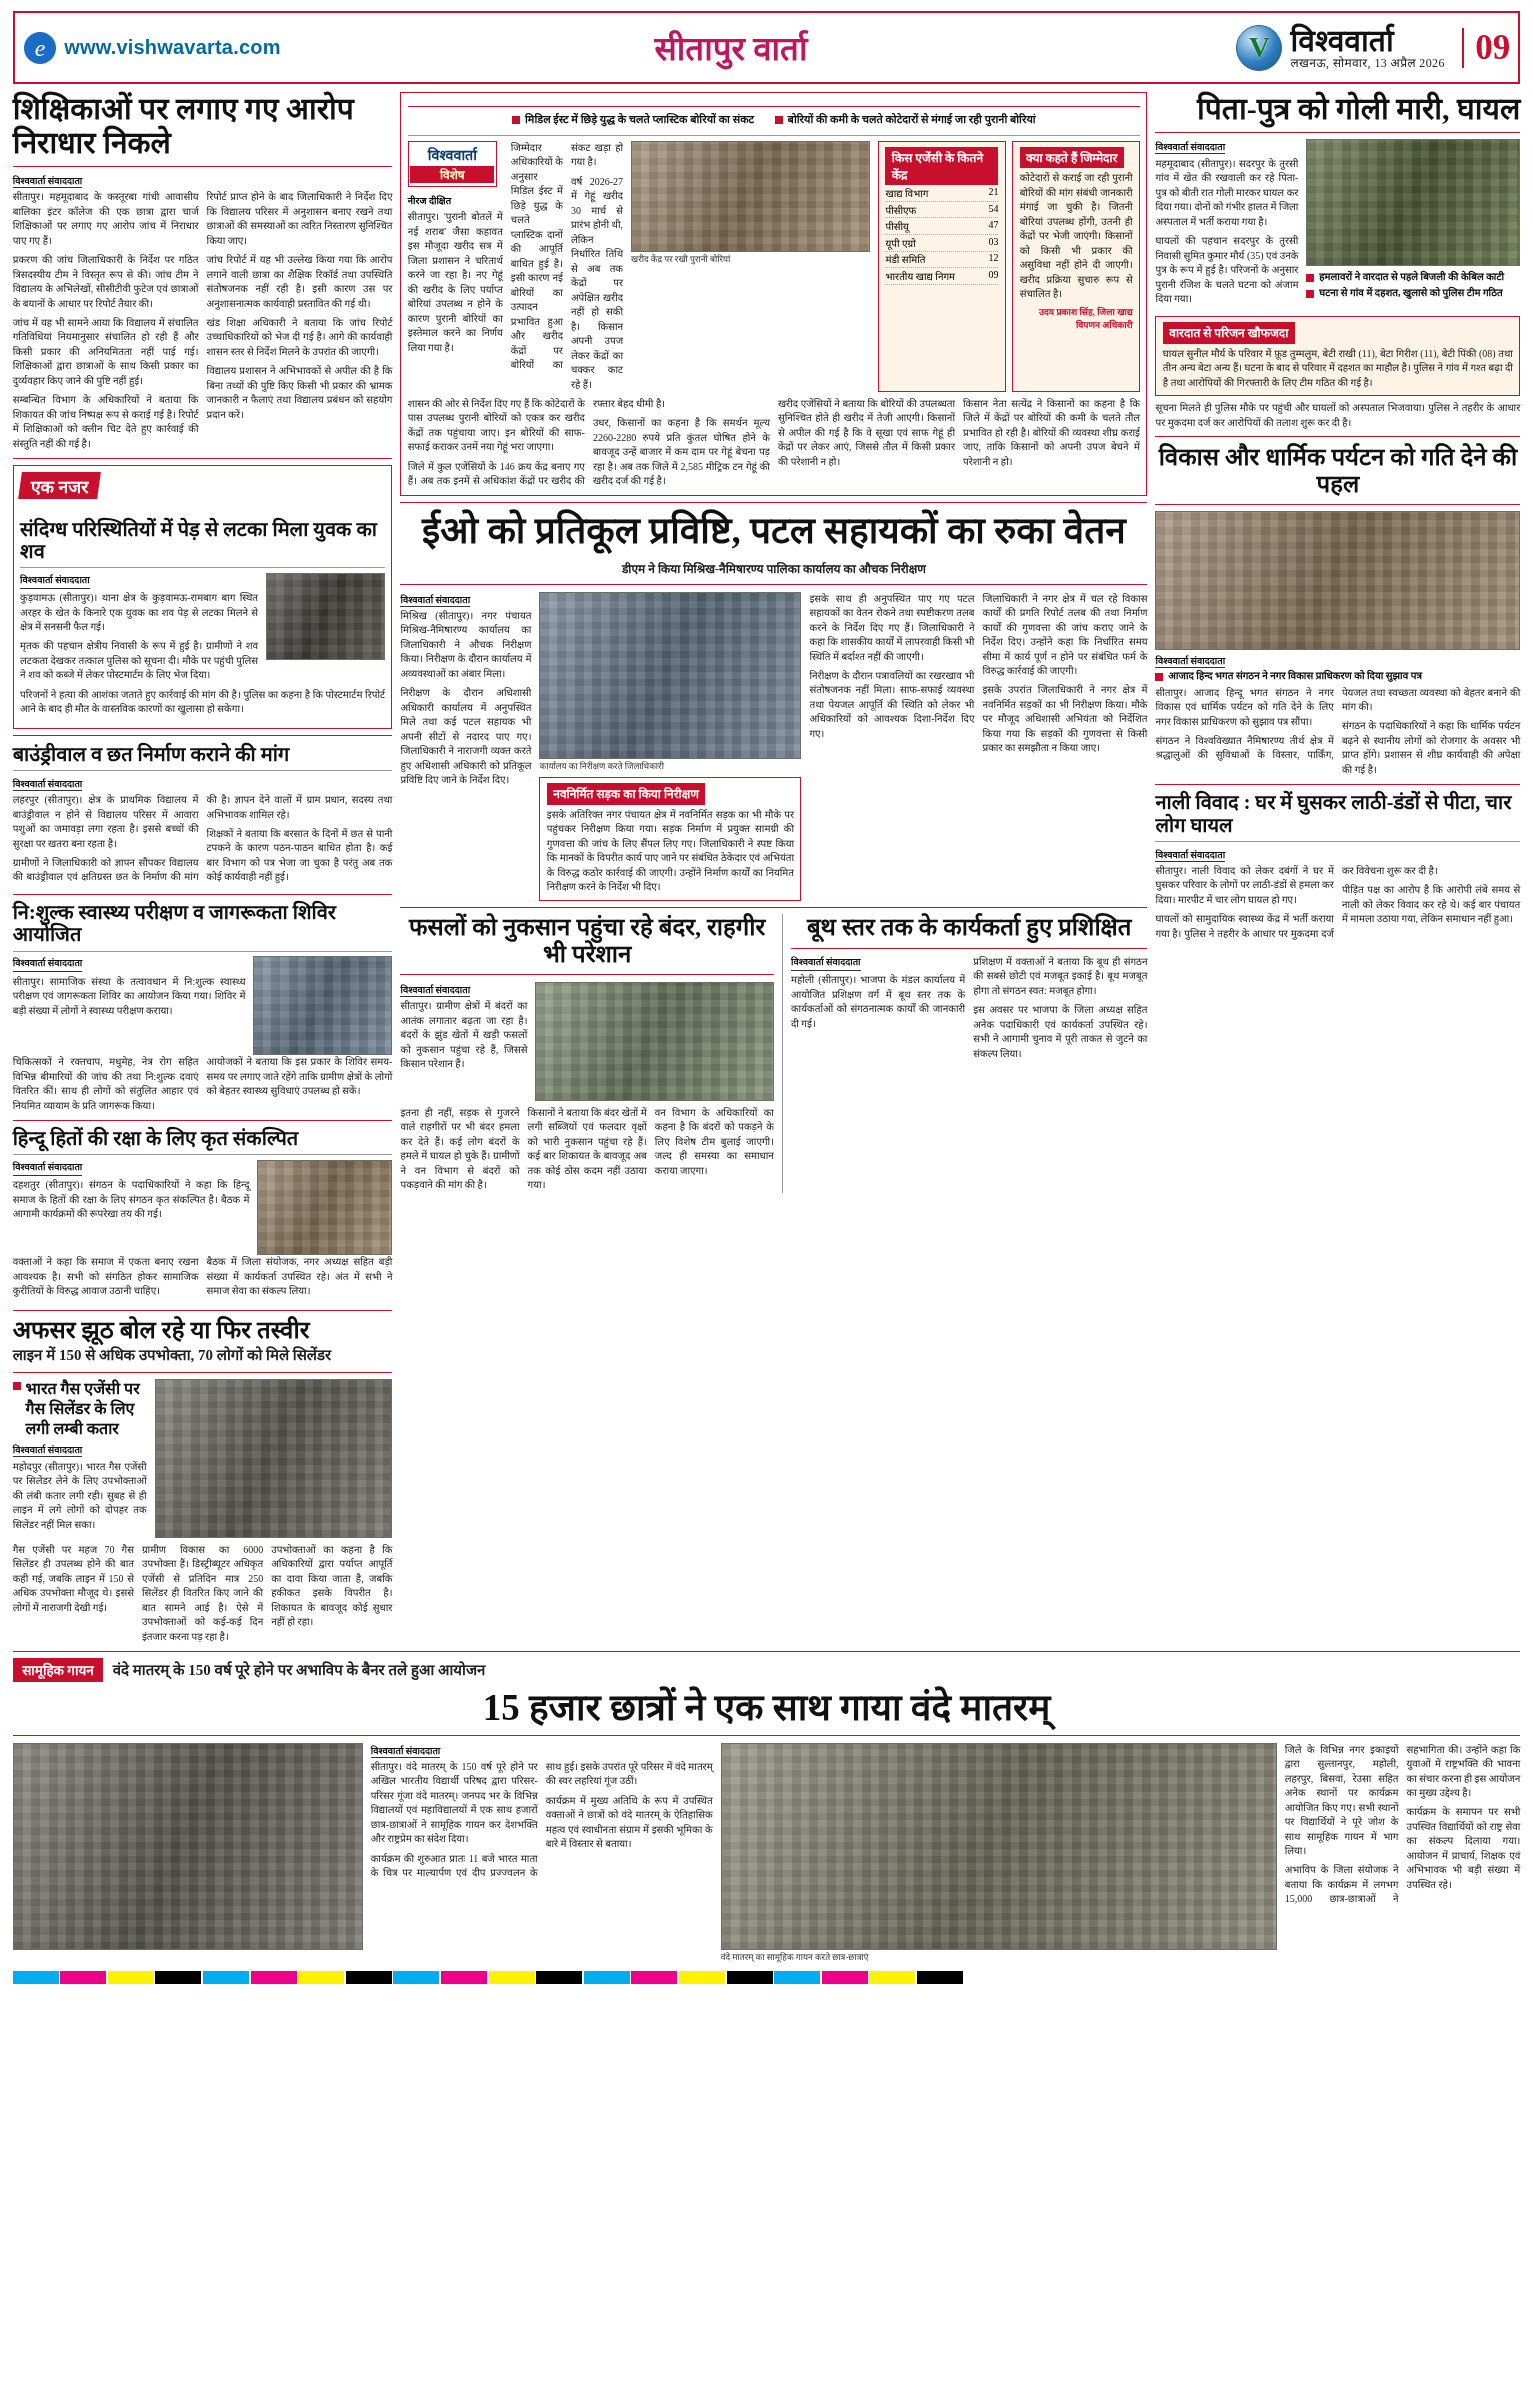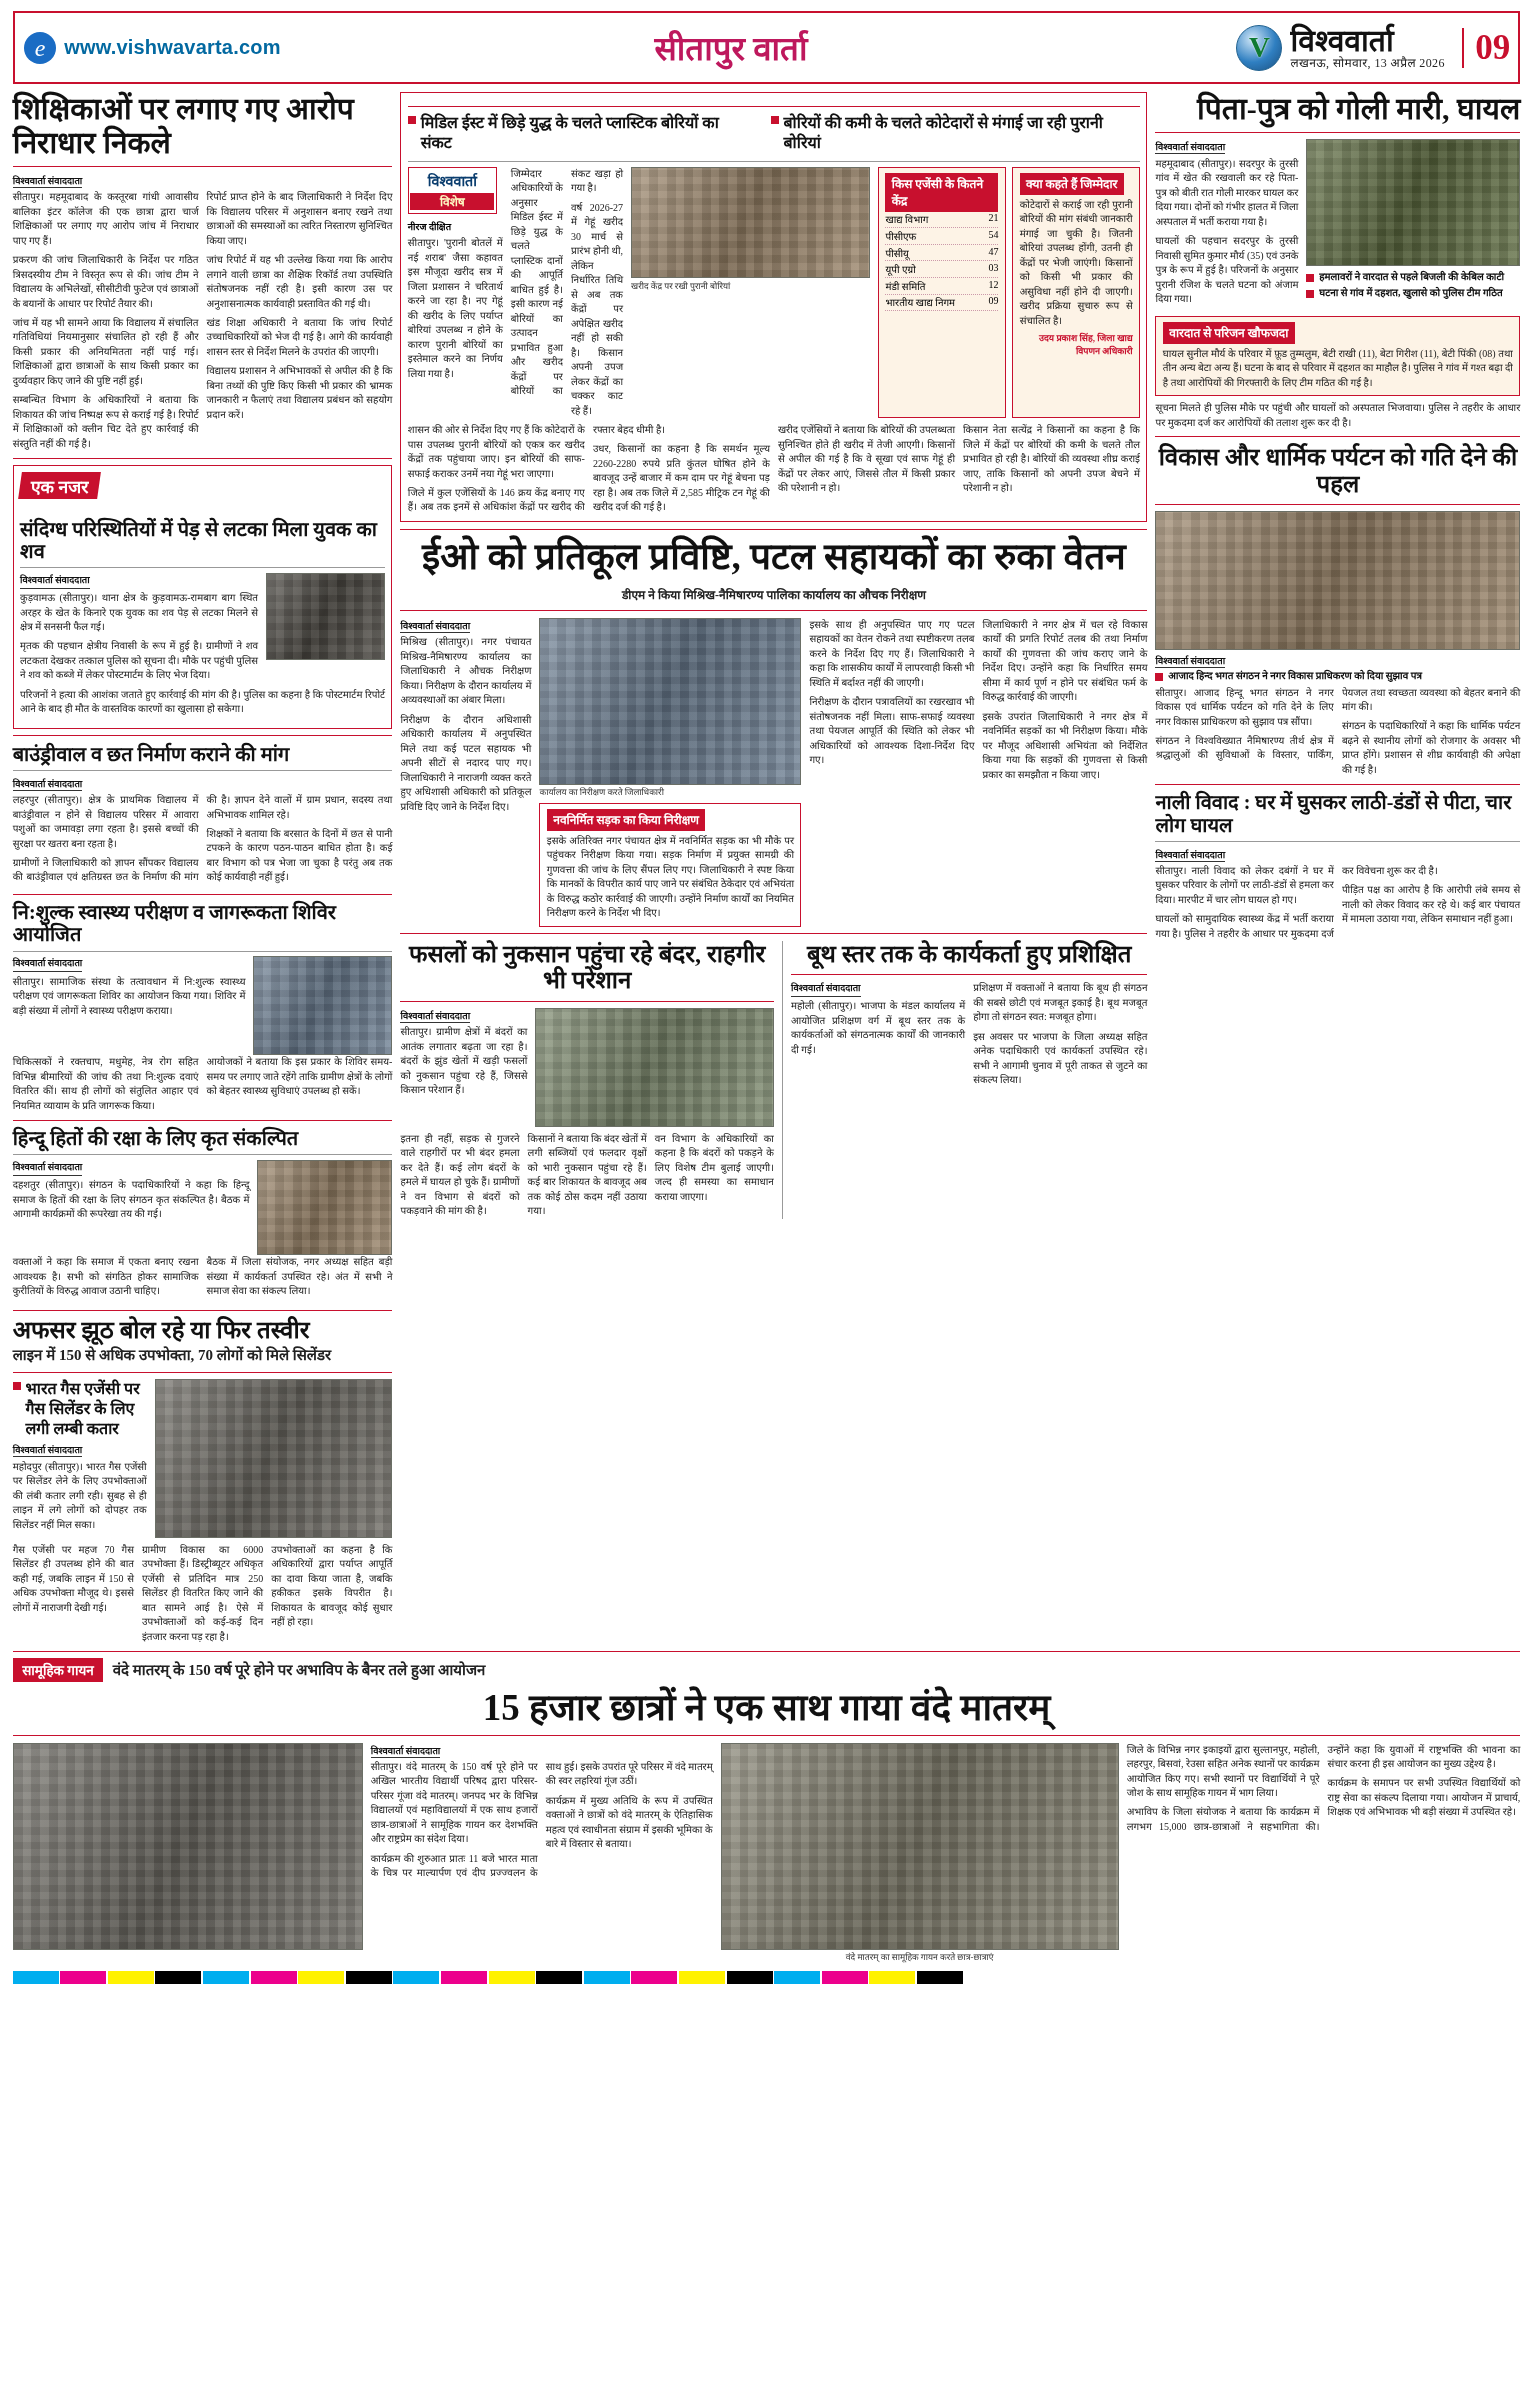--- a/index.html
+++ b/index.html
@@ -129,21 +129,21 @@
   .ph-warm  { background: #9a8468; }
   .ph-dark  { background: #4d4a44; }
   .ph-crowd { background: #6d6a63; }
   .ph-road  { background: #7d8a6e; }
   .ph-hall  { background: #83806f; }
 
   .cap {
     font-size: 8.7px; color: #333; padding-top: 1.6px;
   }
   .bullet-red {
-    display: flex; gap: 4.8px; font-size: 16px; font-weight: bold; color: #111;
+    display: flex; gap: 4.8px; font-size: 11px; font-weight: bold; color: #111;
     line-height: 1.25; margin-bottom: 3.2px;
   }
   .bullet-red::before {
     content: ""; flex: none; width: 8px; height: 8px; background: #c8102e; margin-top: 3.2px;
   }
   .box-red {
     border: 1.6px solid #c8102e; padding: 4.8px 6.4px; background: #fff;
   }
   .box-tan {
     border: 0.8px solid #c8102e; background: #fdf3e6; padding: 4.8px 6.4px;
@@ -537,21 +537,21 @@
       <div class="photo ph-crowd" style="width:100%;height:207px;"></div>
     </div>
     <div style="width:342px;">
       <div class="byline">विश्ववार्ता संवाददाता</div>
       <div class="body-text cols2">
         <p>सीतापुर। वंदे मातरम् के 150 वर्ष पूरे होने पर अखिल भारतीय विद्यार्थी परिषद द्वारा परिसर-परिसर गूंजा वंदे मातरम्। जनपद भर के विभिन्न विद्यालयों एवं महाविद्यालयों में एक साथ हजारों छात्र-छात्राओं ने सामूहिक गायन कर देशभक्ति और राष्ट्रप्रेम का संदेश दिया।</p>
         <p>कार्यक्रम की शुरुआत प्रातः 11 बजे भारत माता के चित्र पर माल्यार्पण एवं दीप प्रज्ज्वलन के साथ हुई। इसके उपरांत पूरे परिसर में वंदे मातरम् की स्वर लहरियां गूंज उठीं।</p>
         <p>कार्यक्रम में मुख्य अतिथि के रूप में उपस्थित वक्ताओं ने छात्रों को वंदे मातरम् के ऐतिहासिक महत्व एवं स्वाधीनता संग्राम में इसकी भूमिका के बारे में विस्तार से बताया।</p>
       </div>
     </div>
-    <div style="width:398px;text-align:center;">
+    <div style="width:556px;">
       <div class="photo ph-hall" style="width:100%;height:207px;"></div>
       <div class="cap">वंदे मातरम् का सामूहिक गायन करते छात्र-छात्राएं</div>
     </div>
     <div style="flex:1;" class="body-text cols2">
       <p>जिले के विभिन्न नगर इकाइयों द्वारा सुल्तानपुर, महोली, लहरपुर, बिसवां, रेउसा सहित अनेक स्थानों पर कार्यक्रम आयोजित किए गए। सभी स्थानों पर विद्यार्थियों ने पूरे जोश के साथ सामूहिक गायन में भाग लिया।</p>
       <p>अभाविप के जिला संयोजक ने बताया कि कार्यक्रम में लगभग 15,000 छात्र-छात्राओं ने सहभागिता की। उन्होंने कहा कि युवाओं में राष्ट्रभक्ति की भावना का संचार करना ही इस आयोजन का मुख्य उद्देश्य है।</p>
       <p>कार्यक्रम के समापन पर सभी उपस्थित विद्यार्थियों को राष्ट्र सेवा का संकल्प दिलाया गया। आयोजन में प्राचार्य, शिक्षक एवं अभिभावक भी बड़ी संख्या में उपस्थित रहे।</p>
     </div>
   </div>
 

